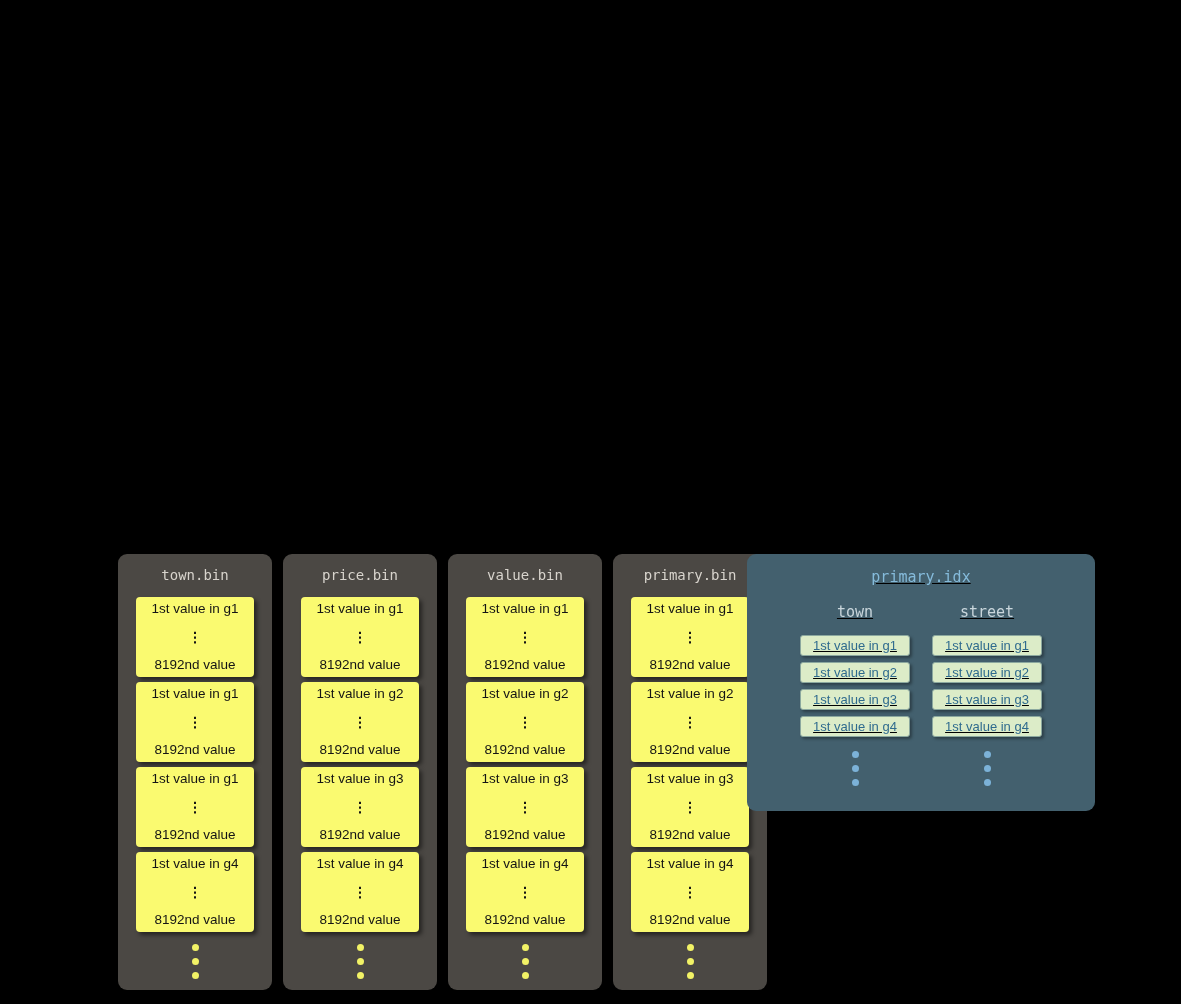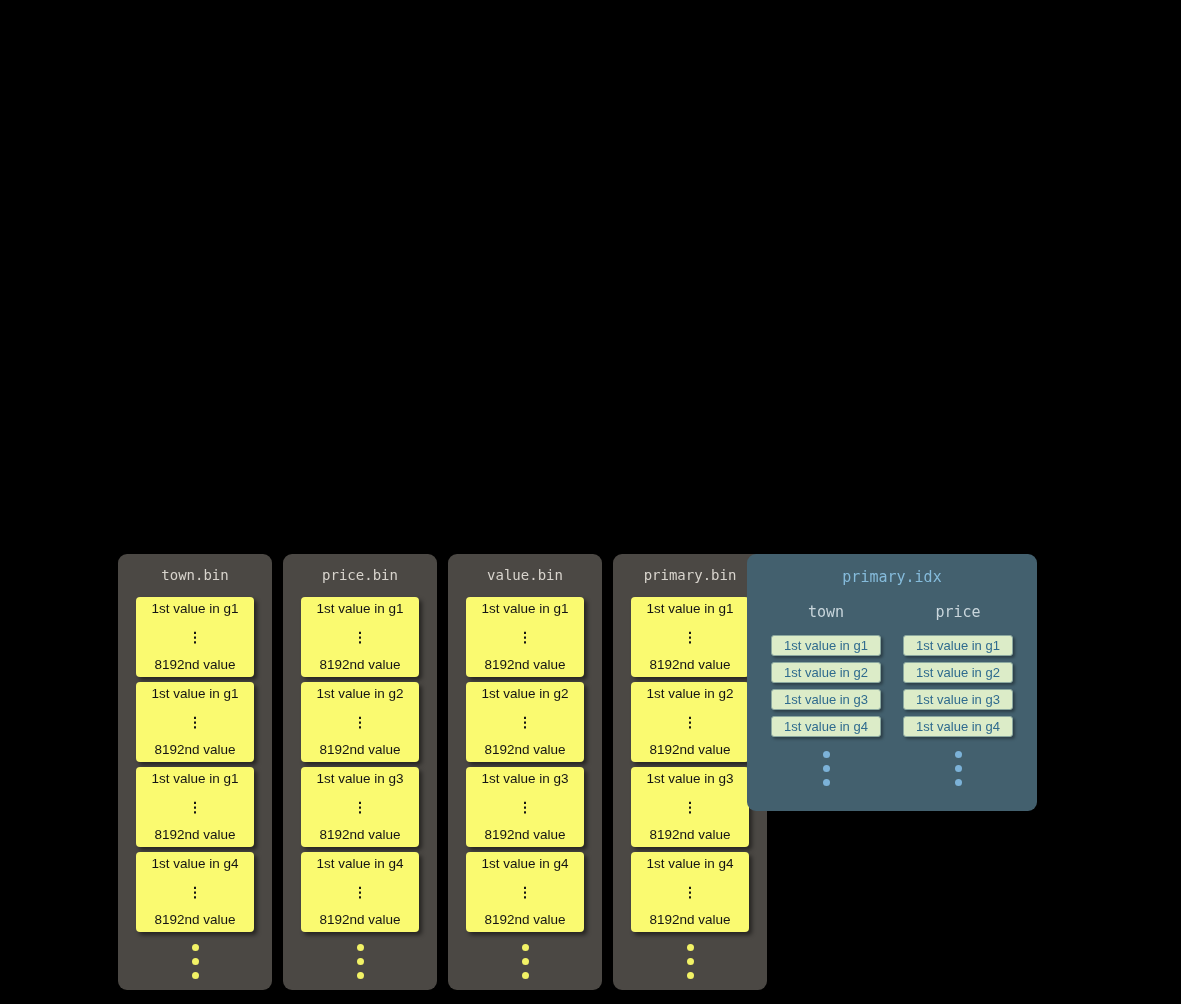--- a/index.html
+++ b/index.html
@@ -25,22 +25,22 @@
     box-shadow:3px 3px 4px rgba(0,0,0,0.5);
   }
   .granule-first, .granule-last { font-size:13.5px; color:#141414; white-space:nowrap; }
   .granule-ellipsis { font-size:14px; font-weight:bold; color:#141414; line-height:1; }
 
   .dots { display:flex; flex-direction:column; align-items:center; gap:7px; margin-top:7px; }
   .dots .dot { width:7px; height:7px; border-radius:50%; background:#f2f266; }
 
   
   .idx-panel {
-    position:absolute; left:747px; top:554px; width:290px; height:257px;
-    background:#43606e; border-radius:9px;
+    position:absolute; left:747px; top:554px; width:348px; height:257px;
+    background:#43606e; border-radius:9px;text-decoration:underline;
   }
   .idx-title {
     text-align:center; padding-top:14px;
     font-family:"DejaVu Sans Mono", monospace; font-size:15px; color:#85bbdb;
   }
   .idx-groups { display:flex; justify-content:center; gap:22px; margin-top:17px; }
   .idx-group { width:110px; display:flex; flex-direction:column; align-items:center; }
   .idx-header {
     font-family:"DejaVu Sans Mono", monospace; font-size:15px; color:#c9d6dc;
     margin-bottom:14px;
@@ -191,21 +191,21 @@
         <div class="idx-chip">1st value in g3</div>
         <div class="idx-chip">1st value in g4</div>
         <div class="dots idx-dots">
           <span class="dot"></span>
           <span class="dot"></span>
           <span class="dot"></span>
         </div>
       </div>
 
       <div class="idx-group">
-        <div class="idx-header">price</div>
+        <div class="idx-header">street</div>
         <div class="idx-chip">1st value in g1</div>
         <div class="idx-chip">1st value in g2</div>
         <div class="idx-chip">1st value in g3</div>
         <div class="idx-chip">1st value in g4</div>
         <div class="dots idx-dots">
           <span class="dot"></span>
           <span class="dot"></span>
           <span class="dot"></span>
         </div>
       </div>

